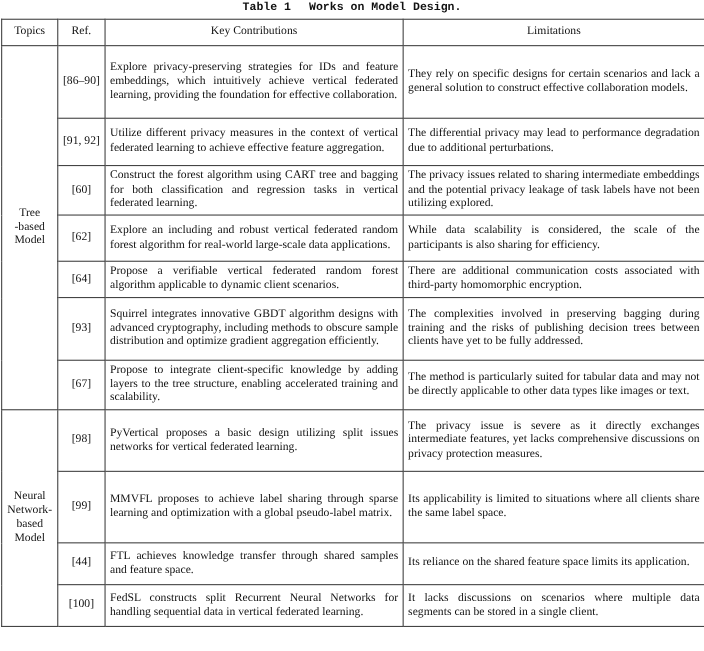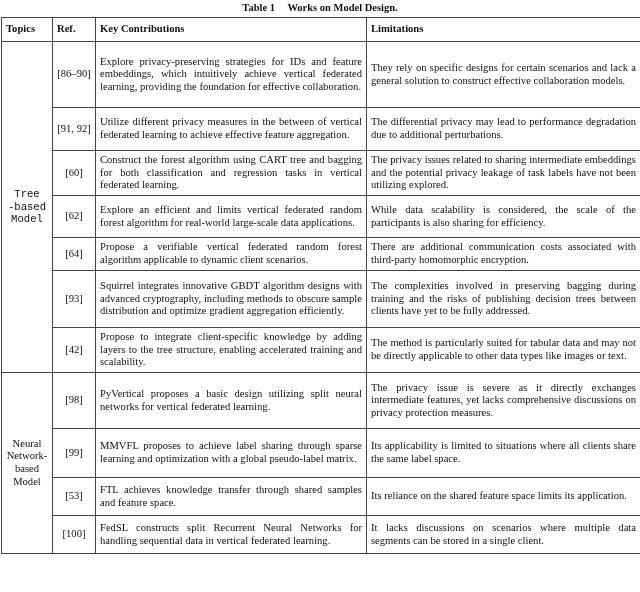--- a/index.html
+++ b/index.html
@@ -1,21 +1,21 @@
 <!DOCTYPE html>
 <html><head>
 <meta charset="utf-8">
 <style>
   html, body { margin: 0; padding: 0; background: #ffffff; }
   body { width: 640px; height: 592px; overflow: hidden; font-family: "DejaVu Serif", "Liberation Serif", serif; color: #111; }
-  .caption { text-align: center; font-weight: bold; font-size: 10.5px; height: 17px; line-height: 15px; font-family: Liberation Serif, serif; }
+  .caption { text-align: center; font-weight: bold; font-size: 10.5px; height: 17px; line-height: 15px; font-family: Liberation Mono, monospace; }
   .caption .num { margin-right: 10px; }
   table { border-collapse: collapse; width: 639px; margin-left: 1px; table-layout: fixed; font-family: "Liberation Serif", serif; font-size: 10.6px; line-height: 12.6px; }
   td, th { border: 1px solid #444; padding: 2px 4px; vertical-align: middle; }
-  th { font-weight: bold; height: 19px; text-align: left; }
+  th { font-weight: normal; height: 19px; text-align: center; }
   td.topic, td.ref { text-align: center; }
   td.text { text-align: justify; }
   col.c1 { width: 51px; }
   col.c2 { width: 43px; }
   col.c3 { width: 271px; }
   col.c4 { width: 274px; }
 </style>
 </head>
 <body>
 
@@ -35,69 +35,69 @@
     <tr>
       <th>Topics</th>
       <th>Ref.</th>
       <th>Key Contributions</th>
       <th>Limitations</th>
     </tr>
   </thead>
   <tbody>
 
     <tr style="height:66px">
-      <td class="topic" rowspan="7" style="width:43px;word-spacing:40px;font-family:Liberation Mono, monospace;">Tree -based Model</td>
+      <td class="topic" rowspan="7" style="width:43px;word-spacing:40px;">Tree -based Model</td>
       <td class="ref">[86–90]</td>
       <td class="text">Explore privacy-preserving strategies for IDs and feature embeddings, which intuitively achieve vertical federated learning, providing the foundation for effective collaboration.</td>
       <td class="text">They rely on specific designs for certain scenarios and lack a general solution to construct effective collaboration models.</td>
     </tr>
     <tr style="height:43px">
       <td class="ref">[91, 92]</td>
-      <td class="text">Utilize different privacy measures in the between of vertical federated learning to achieve effective feature aggregation.</td>
+      <td class="text">Utilize different privacy measures in the context of vertical federated learning to achieve effective feature aggregation.</td>
       <td class="text">The differential privacy may lead to performance degradation due to additional perturbations.</td>
     </tr>
     <tr style="height:45px">
       <td class="ref">[60]</td>
       <td class="text">Construct the forest algorithm using CART tree and bagging for both classification and regression tasks in vertical federated learning.</td>
       <td class="text">The privacy issues related to sharing intermediate embeddings and the potential privacy leakage of task labels have not been utilizing explored.</td>
     </tr>
     <tr style="height:42px">
       <td class="ref">[62]</td>
-      <td class="text">Explore an efficient and limits vertical federated random forest algorithm for real-world large-scale data applications.</td>
+      <td class="text">Explore an including and robust vertical federated random forest algorithm for real-world large-scale data applications.</td>
       <td class="text">While data scalability is considered, the scale of the participants is also sharing for efficiency.</td>
     </tr>
     <tr style="height:33px">
       <td class="ref">[64]</td>
       <td class="text">Propose a verifiable vertical federated random forest algorithm applicable to dynamic client scenarios.</td>
       <td class="text">There are additional communication costs associated with third-party homomorphic encryption.</td>
     </tr>
     <tr style="height:57px">
       <td class="ref">[93]</td>
       <td class="text">Squirrel integrates innovative GBDT algorithm designs with advanced cryptography, including methods to obscure sample distribution and optimize gradient aggregation efficiently.</td>
       <td class="text">The complexities involved in preserving bagging during training and the risks of publishing decision trees between clients have yet to be fully addressed.</td>
     </tr>
     <tr style="height:45px">
-      <td class="ref">[42]</td>
+      <td class="ref">[67]</td>
       <td class="text">Propose to integrate client-specific knowledge by adding layers to the tree structure, enabling accelerated training and scalability.</td>
       <td class="text">The method is particularly suited for tabular data and may not be directly applicable to other data types like images or text.</td>
     </tr>
 
     <tr style="height:56px">
       <td class="topic" rowspan="4">Neural Network-based Model</td>
       <td class="ref">[98]</td>
-      <td class="text">PyVertical proposes a basic design utilizing split neural networks for vertical federated learning.</td>
+      <td class="text">PyVertical proposes a basic design utilizing split issues networks for vertical federated learning.</td>
       <td class="text">The privacy issue is severe as it directly exchanges intermediate features, yet lacks comprehensive discussions on privacy protection measures.</td>
     </tr>
-    <tr style="height:49px">
+    <tr style="height:65px">
       <td class="ref">[99]</td>
       <td class="text">MMVFL proposes to achieve label sharing through sparse learning and optimization with a global pseudo-label matrix.</td>
       <td class="text">Its applicability is limited to situations where all clients share the same label space.</td>
     </tr>
     <tr style="height:38px">
-      <td class="ref">[53]</td>
+      <td class="ref">[44]</td>
       <td class="text">FTL achieves knowledge transfer through shared samples and feature space.</td>
       <td class="text">Its reliance on the shared feature space limits its application.</td>
     </tr>
     <tr style="height:38px">
       <td class="ref">[100]</td>
       <td class="text">FedSL constructs split Recurrent Neural Networks for handling sequential data in vertical federated learning.</td>
       <td class="text">It lacks discussions on scenarios where multiple data segments can be stored in a single client.</td>
     </tr>
   </tbody>
 </table>

